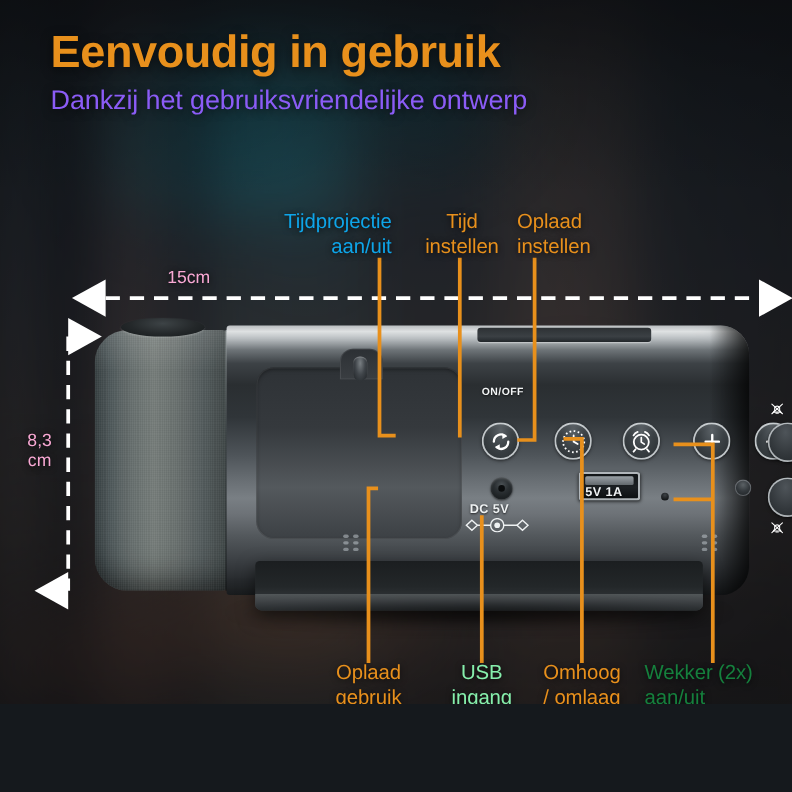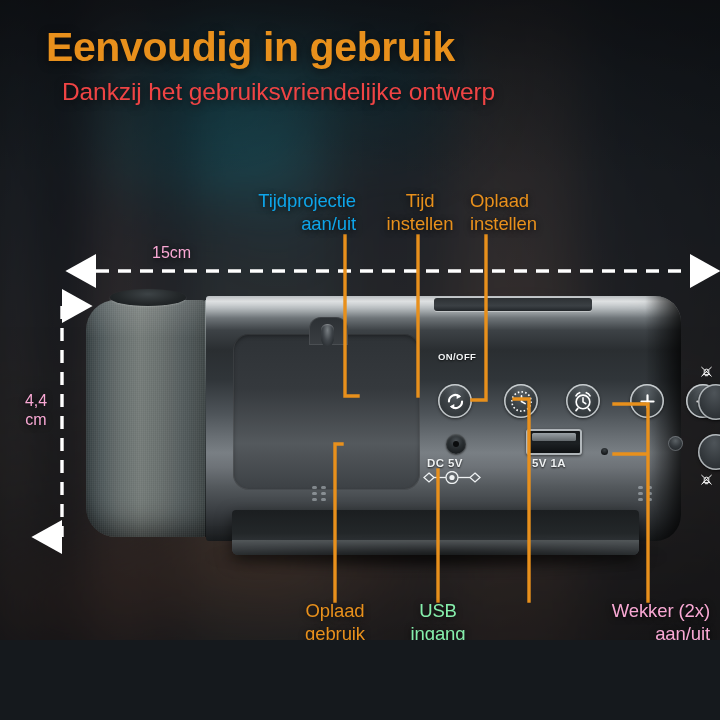--- a/index.html
+++ b/index.html
@@ -366,21 +366,21 @@
     <div class="bg-layer bg-base"></div>
     <div class="bg-layer bg-teal"></div>
     <div class="bg-layer bg-stripes"></div>
     <div class="bg-layer bg-warm"></div>
     <div class="bg-layer bg-vignette"></div>
     <div class="bg-layer bg-scrim"></div>
   </div>
 
   <div class="header">
     <div class="title" style="color: rgb(232, 144, 28);">Eenvoudig in gebruik</div>
-    <div class="subtitle" style="color: #ef4444; margin-left: 16px;">Dankzij het gebruiksvriendelijke ontwerp</div>
+    <div class="subtitle" style="color: #8b5cf6;">Dankzij het gebruiksvriendelijke ontwerp</div>
   </div>
 
   <svg class="dim-svg" width="720" height="720" viewBox="0 0 720 720">
     <defs>
       <marker id="ar-l" markerWidth="12" markerHeight="12" refX="10" refY="6" orient="auto">
         <path d="M10,1 L10,11 L1,6 Z" fill="#ffffff"></path>
       </marker>
       <marker id="ar-r" markerWidth="12" markerHeight="12" refX="2" refY="6" orient="auto">
         <path d="M2,1 L2,11 L11,6 Z" fill="#ffffff"></path>
       </marker>
@@ -388,21 +388,21 @@
         <path d="M1,10 L11,10 L6,1 Z" fill="#ffffff"></path>
       </marker>
       <marker id="ar-d" markerWidth="12" markerHeight="12" refX="6" refY="2" orient="auto">
         <path d="M1,2 L11,2 L6,11 Z" fill="#ffffff"></path>
       </marker>
     </defs>
     <line x1="96" y1="271" x2="690" y2="271" stroke="#ffffff" stroke-width="3.4" stroke-dasharray="13 9" marker-start="url(#ar-l)" marker-end="url(#ar-r)"></line>
     <line x1="62" y1="306" x2="62" y2="537" stroke="#ffffff" stroke-width="3.4" stroke-dasharray="13 9" marker-start="url(#ar-u)" marker-end="url(#ar-d)"></line>
   </svg>
   <div class="dim-label" style="left:152px; top:244px;">15cm</div>
-  <div class="dim-label" style="left:14px; top:392px; width:44px; text-align:center;">4,4
+  <div class="dim-label" style="left:14px; top:392px; width:44px; text-align:center;">8,3
 cm</div>
 
   <div class="device">
 
     <div class="cap">
       <div class="cap-grain"></div>
     </div>
     <div class="cap-lens"></div>
     <div class="cap-seam"></div>
 
@@ -504,21 +504,21 @@
       <svg style="position:absolute; left:216px; top:175px;" width="60" height="13" viewBox="0 0 60 13">
         <path d="M7 2 L12 6.5 L7 11 L2 6.5 Z" fill="none" stroke="#eef1f2" stroke-width="1.3"></path>
         <path d="M53 2 L58 6.5 L53 11 L48 6.5 Z" fill="none" stroke="#eef1f2" stroke-width="1.3"></path>
         <line x1="12" y1="6.5" x2="24" y2="6.5" stroke="#eef1f2" stroke-width="1.3"></line>
         <line x1="36" y1="6.5" x2="48" y2="6.5" stroke="#eef1f2" stroke-width="1.3"></line>
         <circle cx="30" cy="6.5" r="6" fill="none" stroke="#eef1f2" stroke-width="1.3"></circle>
         <circle cx="30" cy="6.5" r="2.6" fill="#eef1f2"></circle>
       </svg>
 
       <div class="usb" style="left:320px; top:133px;"></div>
-      <div class="port-label" style="left:326px; top:161px;">5V 1A</div>
+      <div class="port-label" style="left:326px; top:146px;">5V 1A</div>
 
       <div class="sensor" style="left:462px; top:140px;"></div>
       <div class="mini-dot" style="left:395px; top:152px;"></div>
     </div>
 
     <div class="base">
       <div class="base-lip"></div>
     </div>
     <div class="shadow-pool"></div>
   </div>
@@ -540,16 +540,18 @@
 aan/uit</div>
   <div class="callout" style="left:372px; top:190px; width:96px; text-align:center; color:#E8901C;">Tijd
 instellen</div>
   <div class="callout" style="left:470px; top:190px; width:112px; text-align:left; color:#E8901C;">Oplaad
 instellen</div>
 
   <div class="callout" style="left:288px; top:600px; width:94px; text-align:center; color:#E8901C;">Oplaad
 gebruik</div>
   <div class="callout" style="left:396px; top:600px; width:84px; text-align:center; color:#86efac;">USB
 ingang</div>
-  <div class="callout" style="left:586px; top:600px; width:124px; text-align:right; color:#f9a8d4;">Wekker (2x)
+  <div class="callout" style="left:478px; top:600px; width:102px; text-align:center; color:#E8901C;">Omhoog
+/ omlaag</div>
+  <div class="callout" style="left:586px; top:600px; width:124px; text-align:left; color:#15803d;">Wekker (2x)
 aan/uit</div>
 
 </div>
 
 </body></html>

